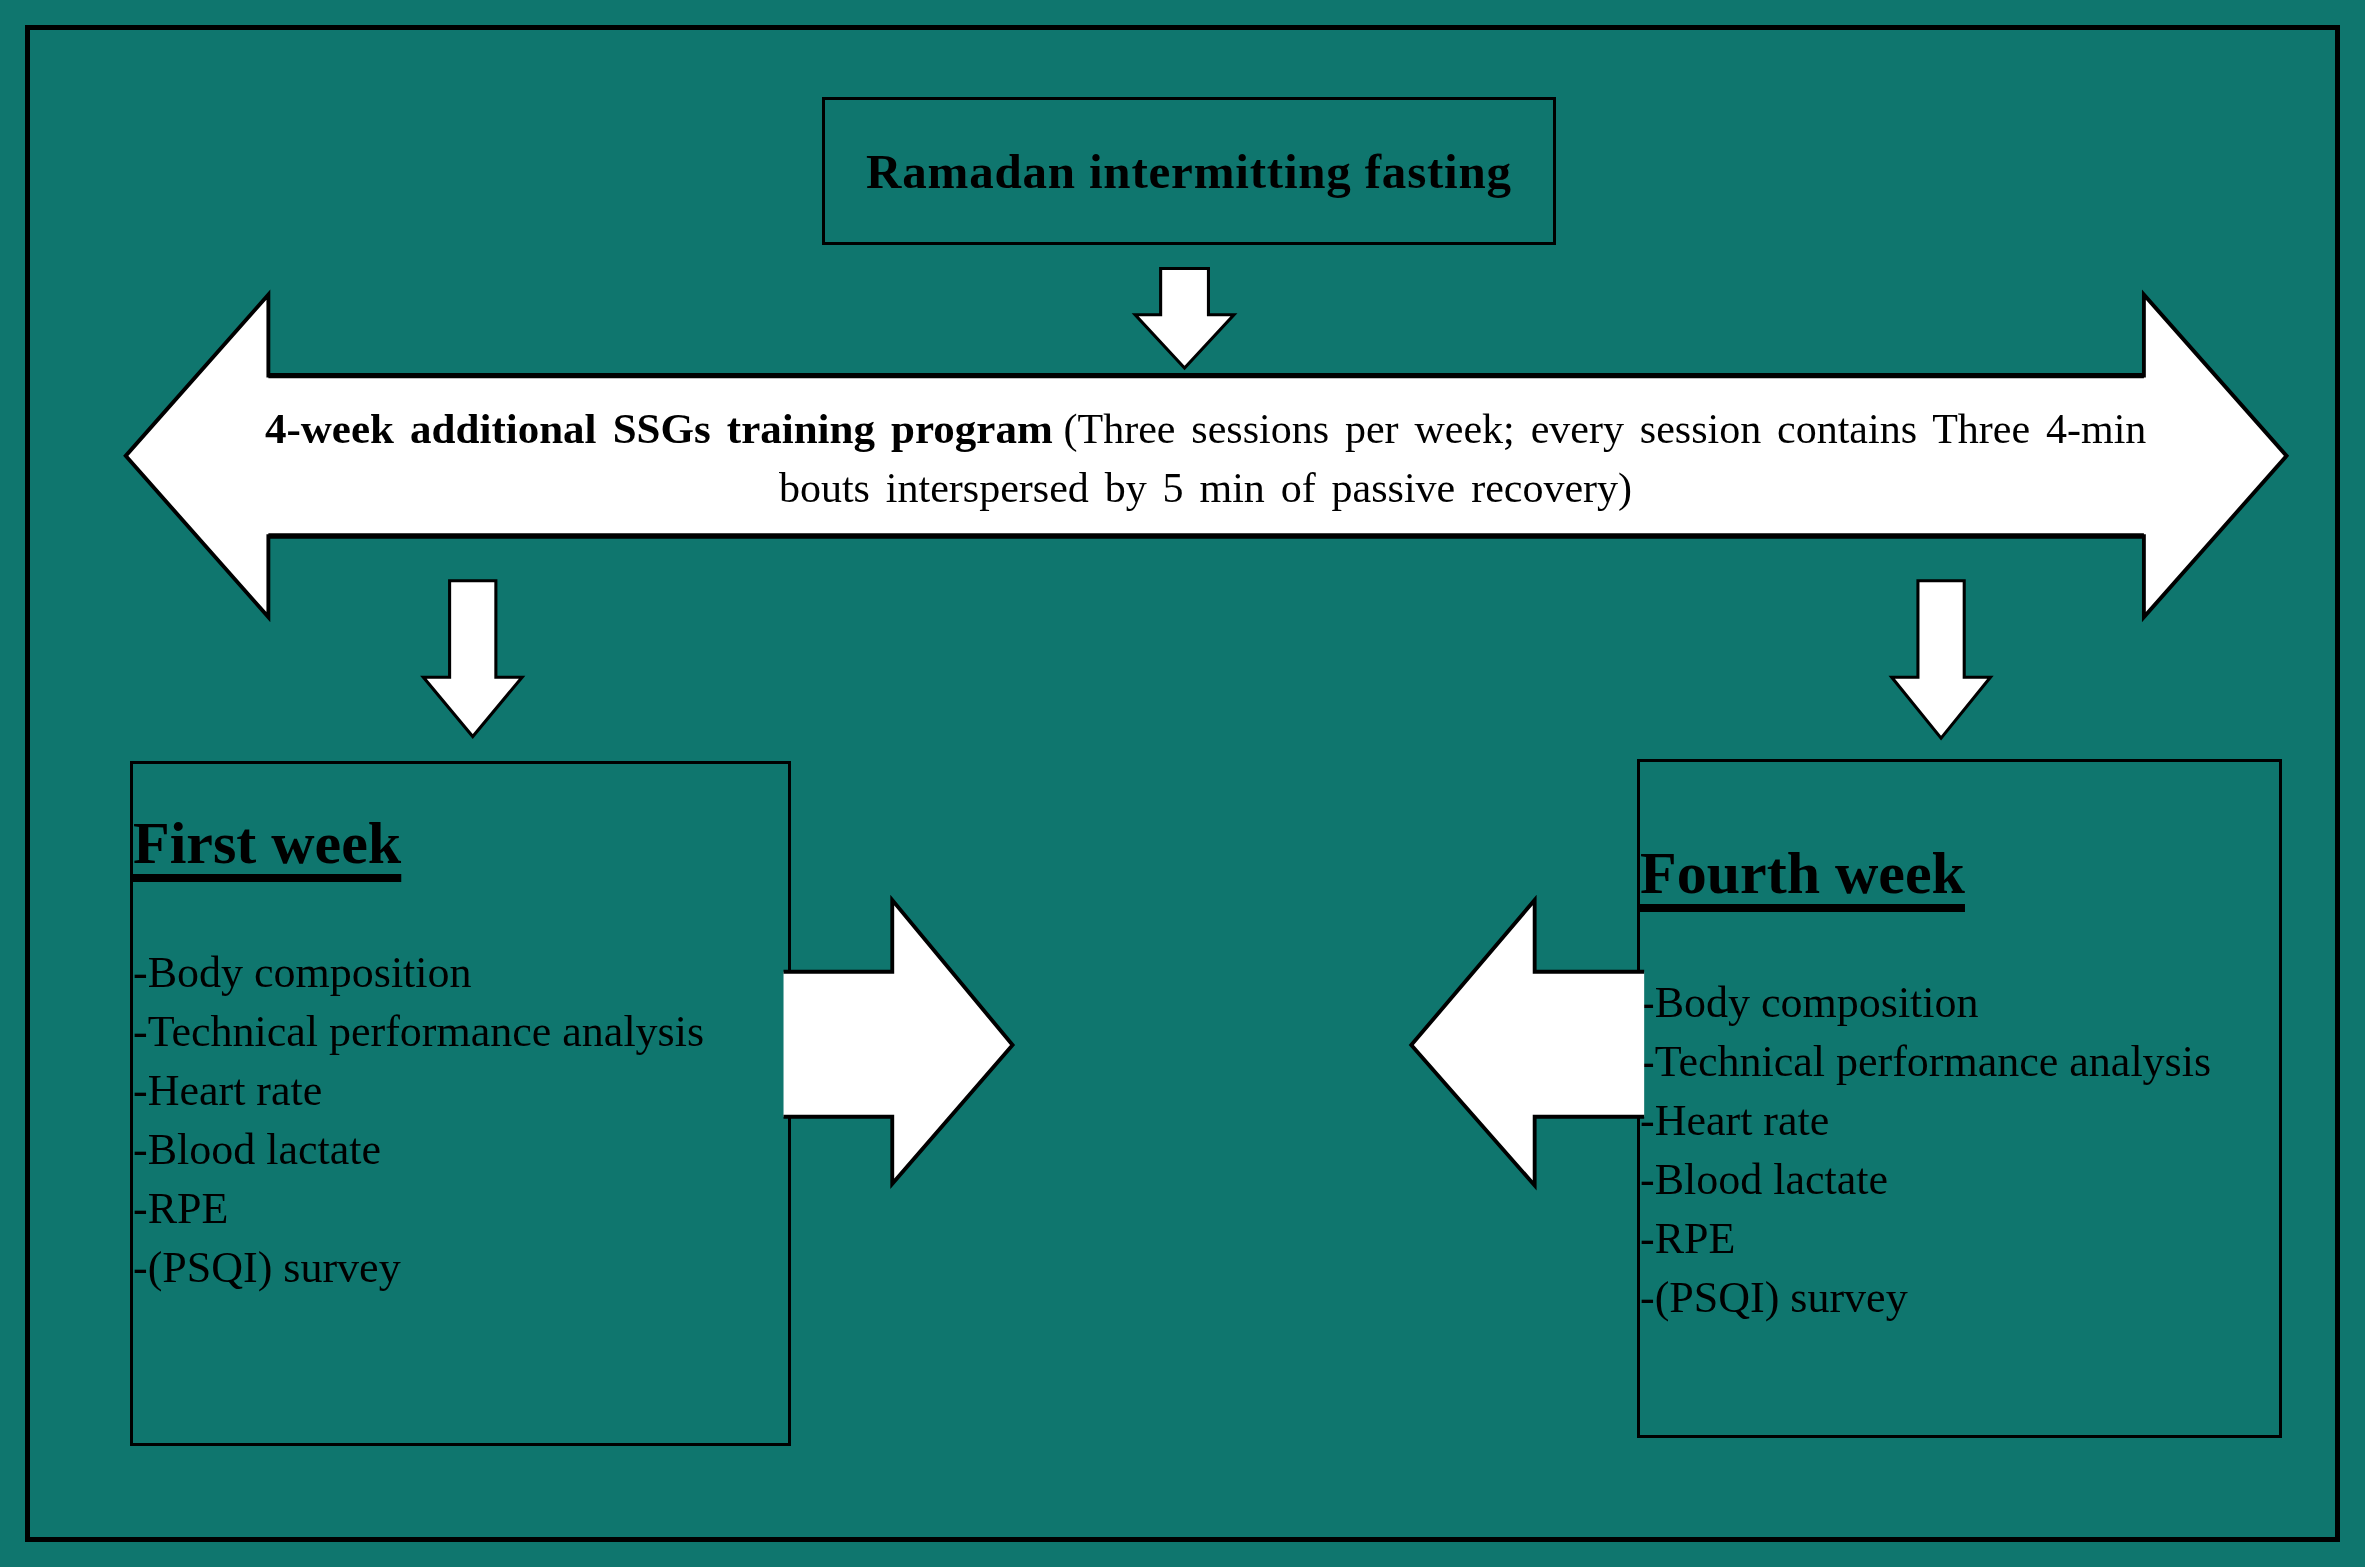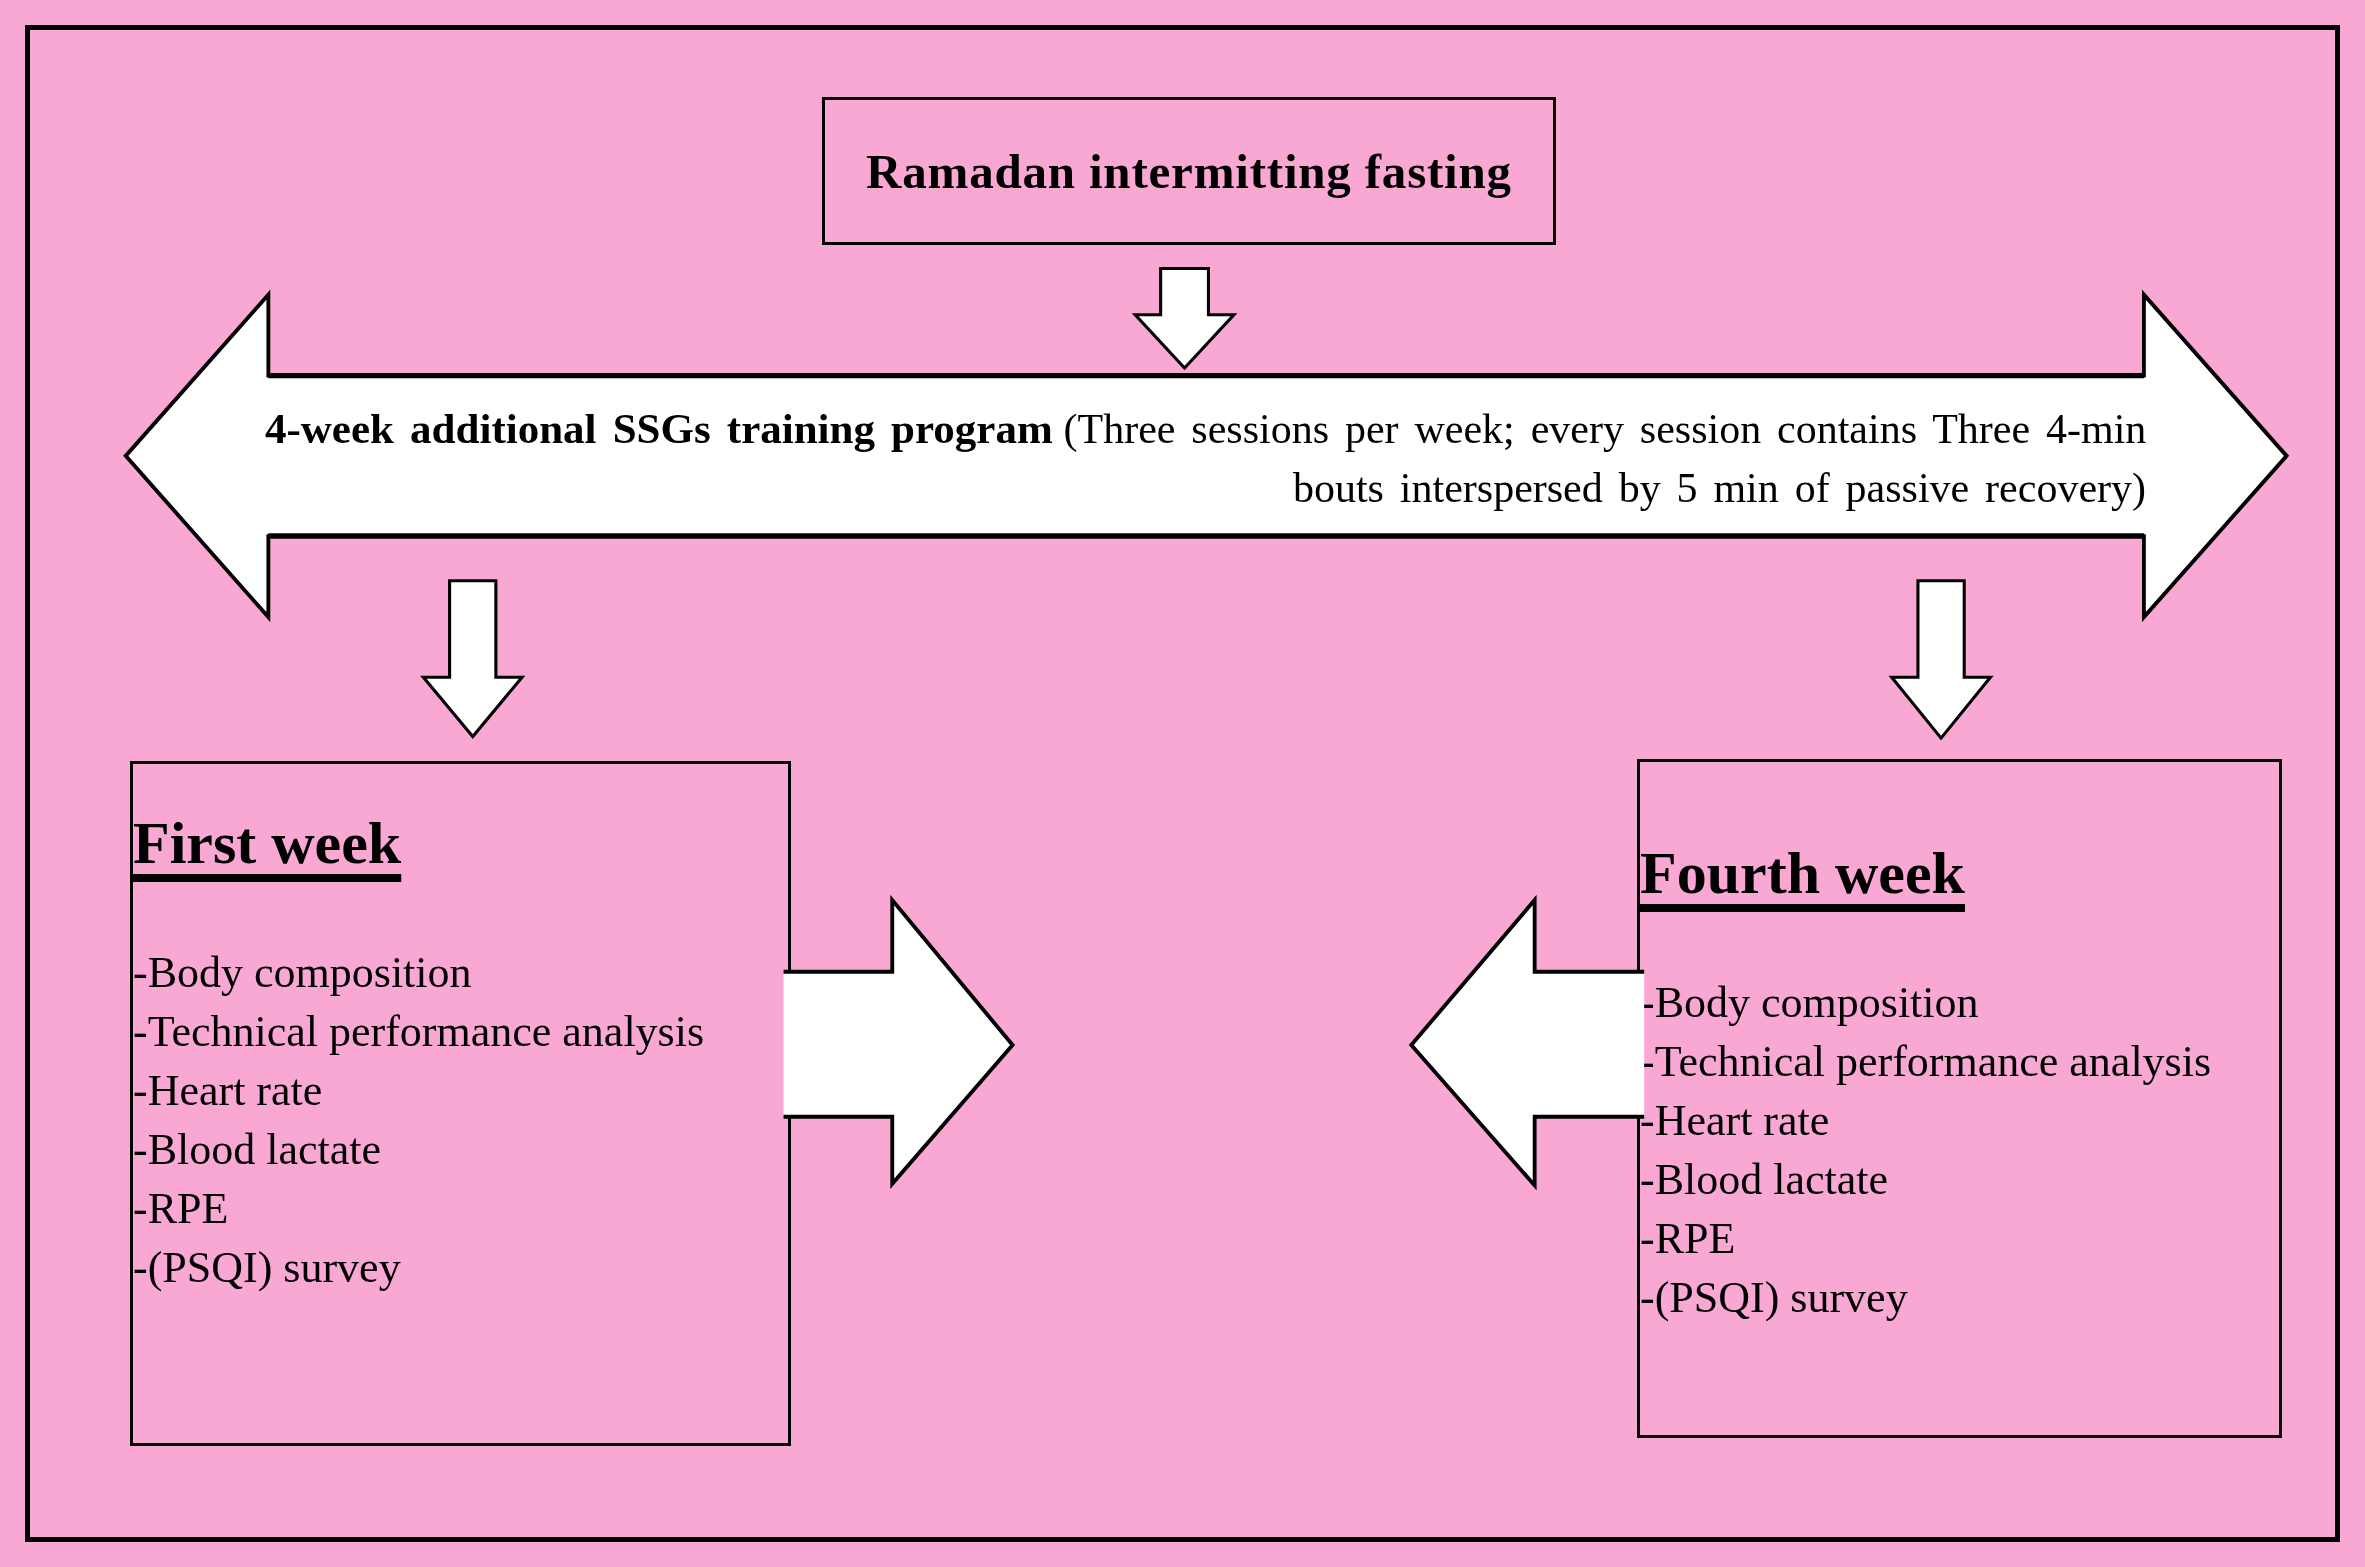--- a/index.html
+++ b/index.html
@@ -1,20 +1,20 @@
 <!DOCTYPE html>
 <html style="font-size:12.3px"><head>
 <meta charset="utf-8">
 <style>
   html, body { margin: 0; padding: 0; background: #ffffff; }
   .canvas {
     position: relative;
     width: 2366px;
     height: 1568px;
-    background: #f9a8d4;
+    background: #0f766e;
     color: #000000;
     font-family: "Liberation Serif", "DejaVu Serif", serif;
     overflow: hidden;
   }
   .outer-frame {
     position: absolute;
     left: 25.4px; top: 25.4px;
     width: 2315px; height: 1517px;
     border: 5.4px solid #000000;
     box-sizing: border-box;
@@ -34,21 +34,21 @@
     position: absolute;
     left: 0; top: 0;
     width: 2366px; height: 1568px;
     pointer-events: none;
   }
   .shapes-layer * { vector-effect: none; }
   .shaft-text {
     position: absolute;
     left: 265px; top: 399px;
     width: 1881px;
-    text-align: right;
+    text-align: center;
     font-size: 42px;
     line-height: 59px;
     word-spacing: 5.4px;
     white-space: nowrap;
   }
   .shaft-text .bold-lead { font-weight: bold; font-size: 43px; }
   .shaft-text .rest { margin-left: 10.8px; }
   .week-box {
     position: absolute;
     border: 3.9px solid #000000;

